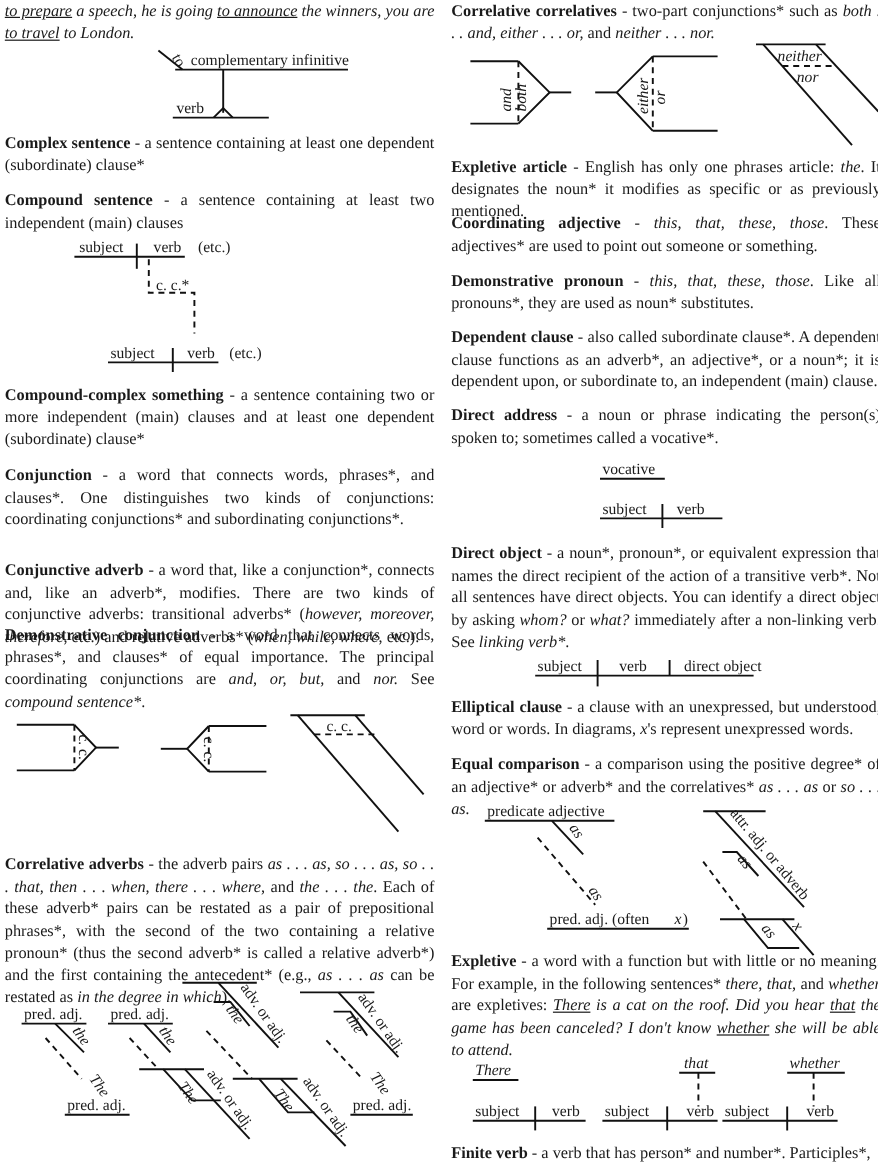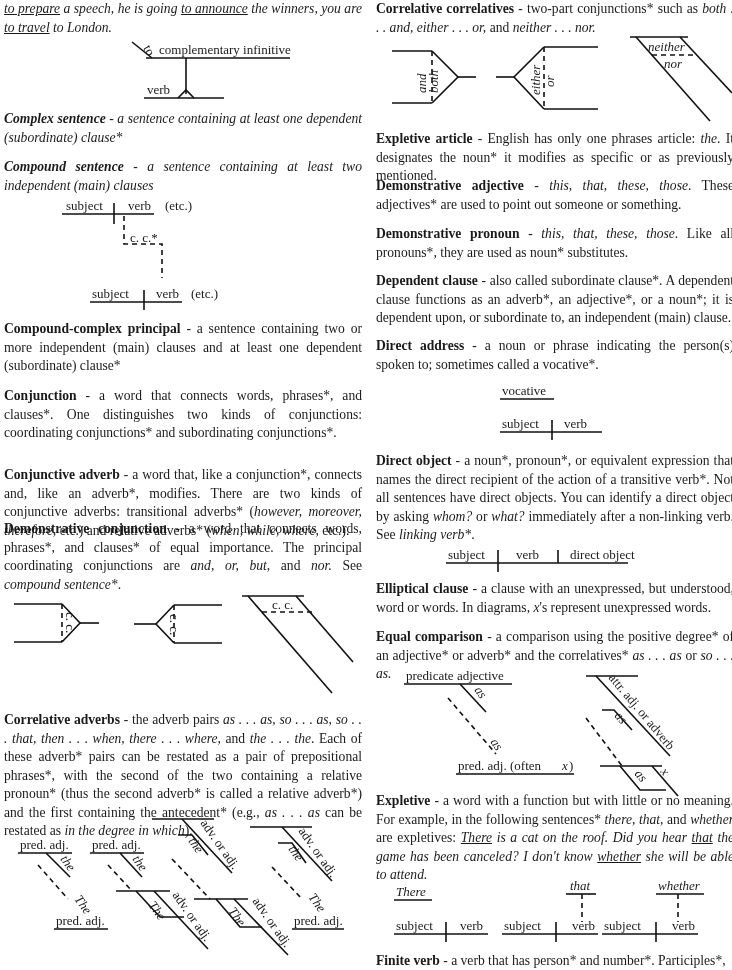--- a/index.html
+++ b/index.html
@@ -31,45 +31,45 @@
     <line x1="128" y1="6" x2="148" y2="22"></line>
     <line x1="142" y1="22" x2="286" y2="22"></line>
     <line x1="182" y1="22" x2="182" y2="58"></line>
     <polyline points="174,62 182,54 190,62"></polyline>
     <line x1="140" y1="62" x2="220" y2="62"></line>
     <text x="139" y="12" font-size="11" transform="rotate(60 139 12)">to</text>
     <text x="155" y="18">complementary infinitive</text>
     <text x="143" y="58">verb</text>
   </svg>
 
-  <p class="entry" style="top:110px;font-style:italic;">
+  <p class="entry" style="top:110px;">
     <span class="term">Complex sentence</span><span> - a sentence containing at least one dependent (subordinate) clause*</span>
   </p>
 
-  <p class="entry" style="top:158px;font-style:italic;">
+  <p class="entry" style="top:158px;">
     <span class="term">Compound sentence</span><span> - a sentence containing at least two independent (main) clauses</span>
   </p>
 
   <svg width="358" height="110" style="left:0;top:198px;">
     <line x1="58" y1="16" x2="150" y2="16"></line>
     <line x1="110" y1="5" x2="110" y2="26"></line>
     <text x="62" y="12">subject</text>
     <text x="124" y="12">verb</text>
     <text x="161" y="12">(etc.)</text>
     <polyline class="dash" points="120,18 120,46 158,46 158,80"></polyline>
     <text x="126" y="44" font-size="12">c. c.*</text>
     <line x1="86" y1="104" x2="178" y2="104"></line>
     <line x1="140" y1="92" x2="140" y2="112"></line>
     <text x="88" y="100">subject</text>
     <text x="152" y="100">verb</text>
     <text x="187" y="100">(etc.)</text>
   </svg>
 
   <p class="entry" style="top:320px;">
-    <span class="term">Compound-complex principal</span><span> - a sentence containing two or more independent (main) clauses and at least one dependent (subordinate) clause*</span>
+    <span class="term">Compound-complex something</span><span> - a sentence containing two or more independent (main) clauses and at least one dependent (subordinate) clause*</span>
   </p>
 
   <p class="entry" style="top:387px;font-family:Liberation Serif, serif;">
     <span class="term">Conjunction</span><span> - a word that connects words, phrases*, and clauses*. One distinguishes two kinds of conjunctions: coordinating conjunctions* and subordinating conjunctions*.</span>
   </p>
 
   <p class="entry" style="top:466px;">
     <span class="term">Conjunctive adverb</span><span> - a word that, like a conjunction*, connects and, like an adverb*, modifies. There are two kinds of conjunctive adverbs: transitional adverbs* (</span><i>however, moreover, therefore</i><span>, etc.) and relative adverbs* (</span><i>when, while, where</i><span>, etc.).</span>
   </p>
 
@@ -178,21 +178,21 @@
     <line class="dash" x1="276" y1="20" x2="320" y2="20"></line>
     <text x="272" y="16" class="it" font-size="12">neither</text>
     <text x="288" y="33" class="it" font-size="12">nor</text>
   </svg>
 
   <p class="entry" style="top:130px;">
     <span class="term">Expletive article</span><span> - English has only one phrases article: </span><i>the</i><span>. It designates the noun* it modifies as specific or as previously mentioned.</span>
   </p>
 
   <p class="entry" style="top:177px;">
-    <span class="term">Demonstrative adjective</span><span> - </span><i>this, that, these, those</i><span>. These adjectives* are used to point out someone or something.</span>
+    <span class="term">Coordinating adjective</span><span> - </span><i>this, that, these, those</i><span>. These adjectives* are used to point out someone or something.</span>
   </p>
 
   <p class="entry" style="top:225px;">
     <span class="term">Demonstrative pronoun</span><span> - </span><i>this, that, these, those</i><span>. Like all pronouns*, they are used as noun* substitutes.</span>
   </p>
 
   <p class="entry" style="top:272px;">
     <span class="term">Dependent clause</span><span> - also called subordinate clause*. A dependent clause functions as an adverb*, an adjective*, or a noun*; it is dependent upon, or subordinate to, an independent (main) clause.</span>
   </p>
 

